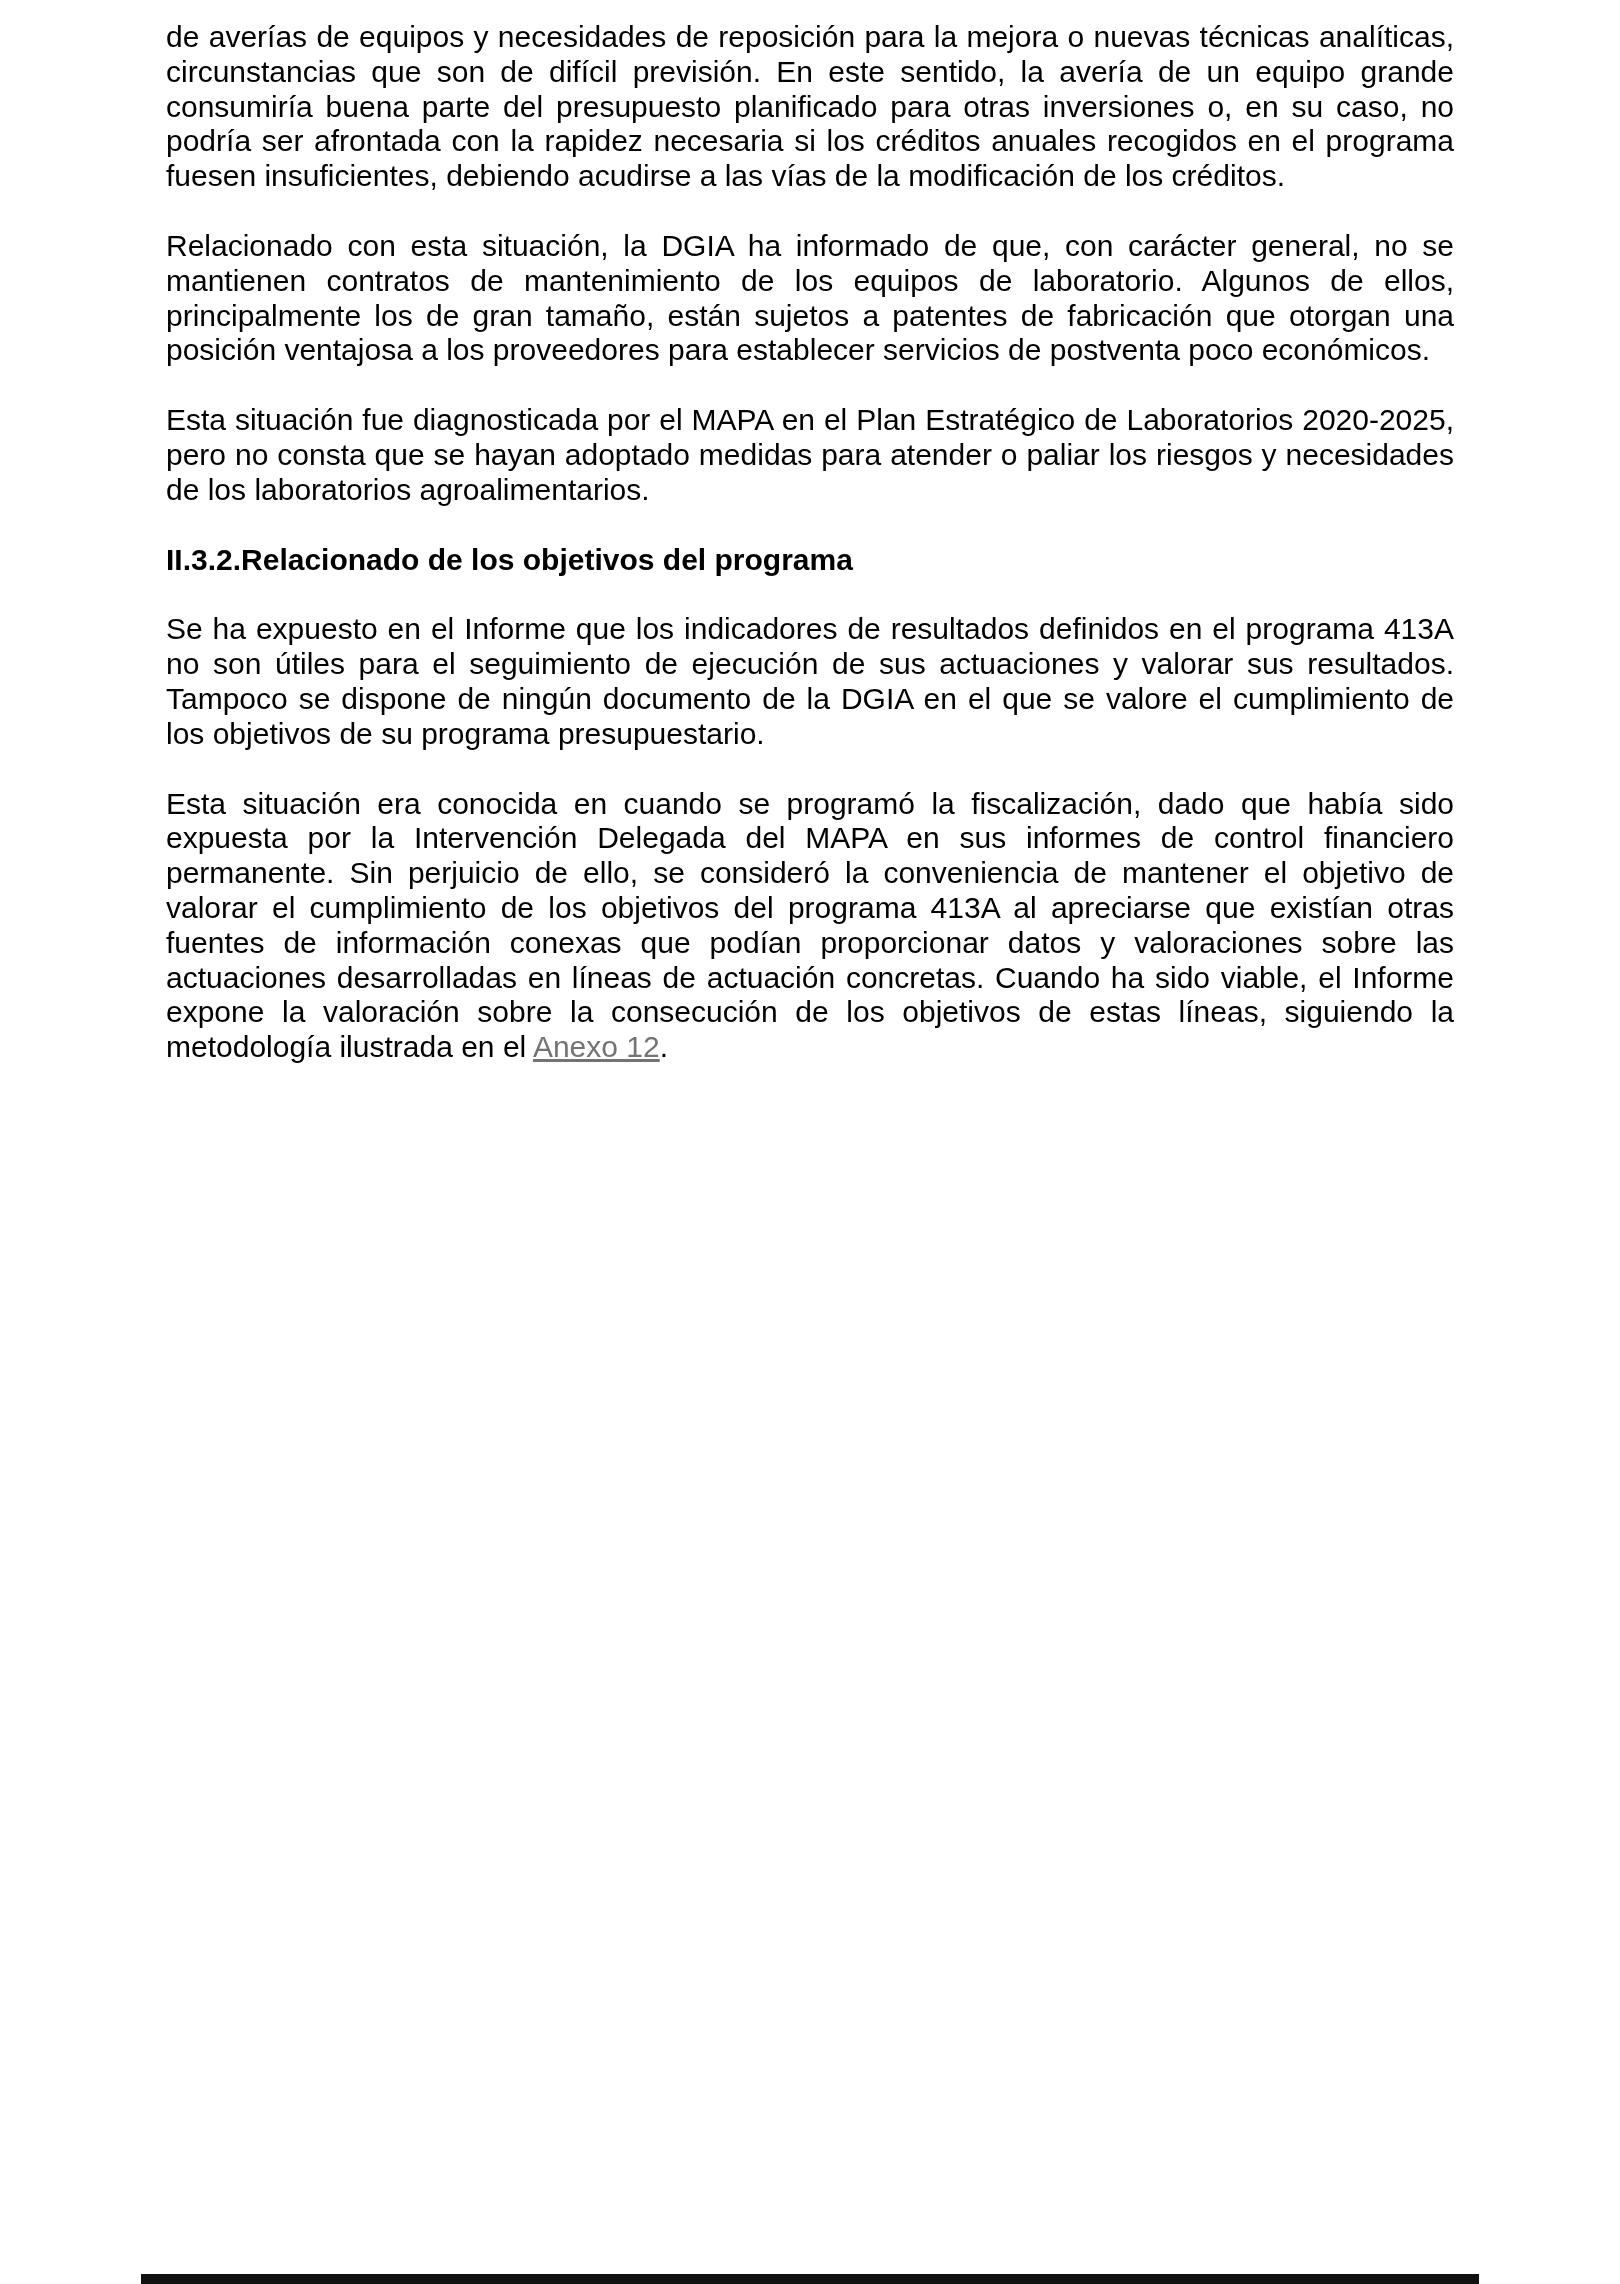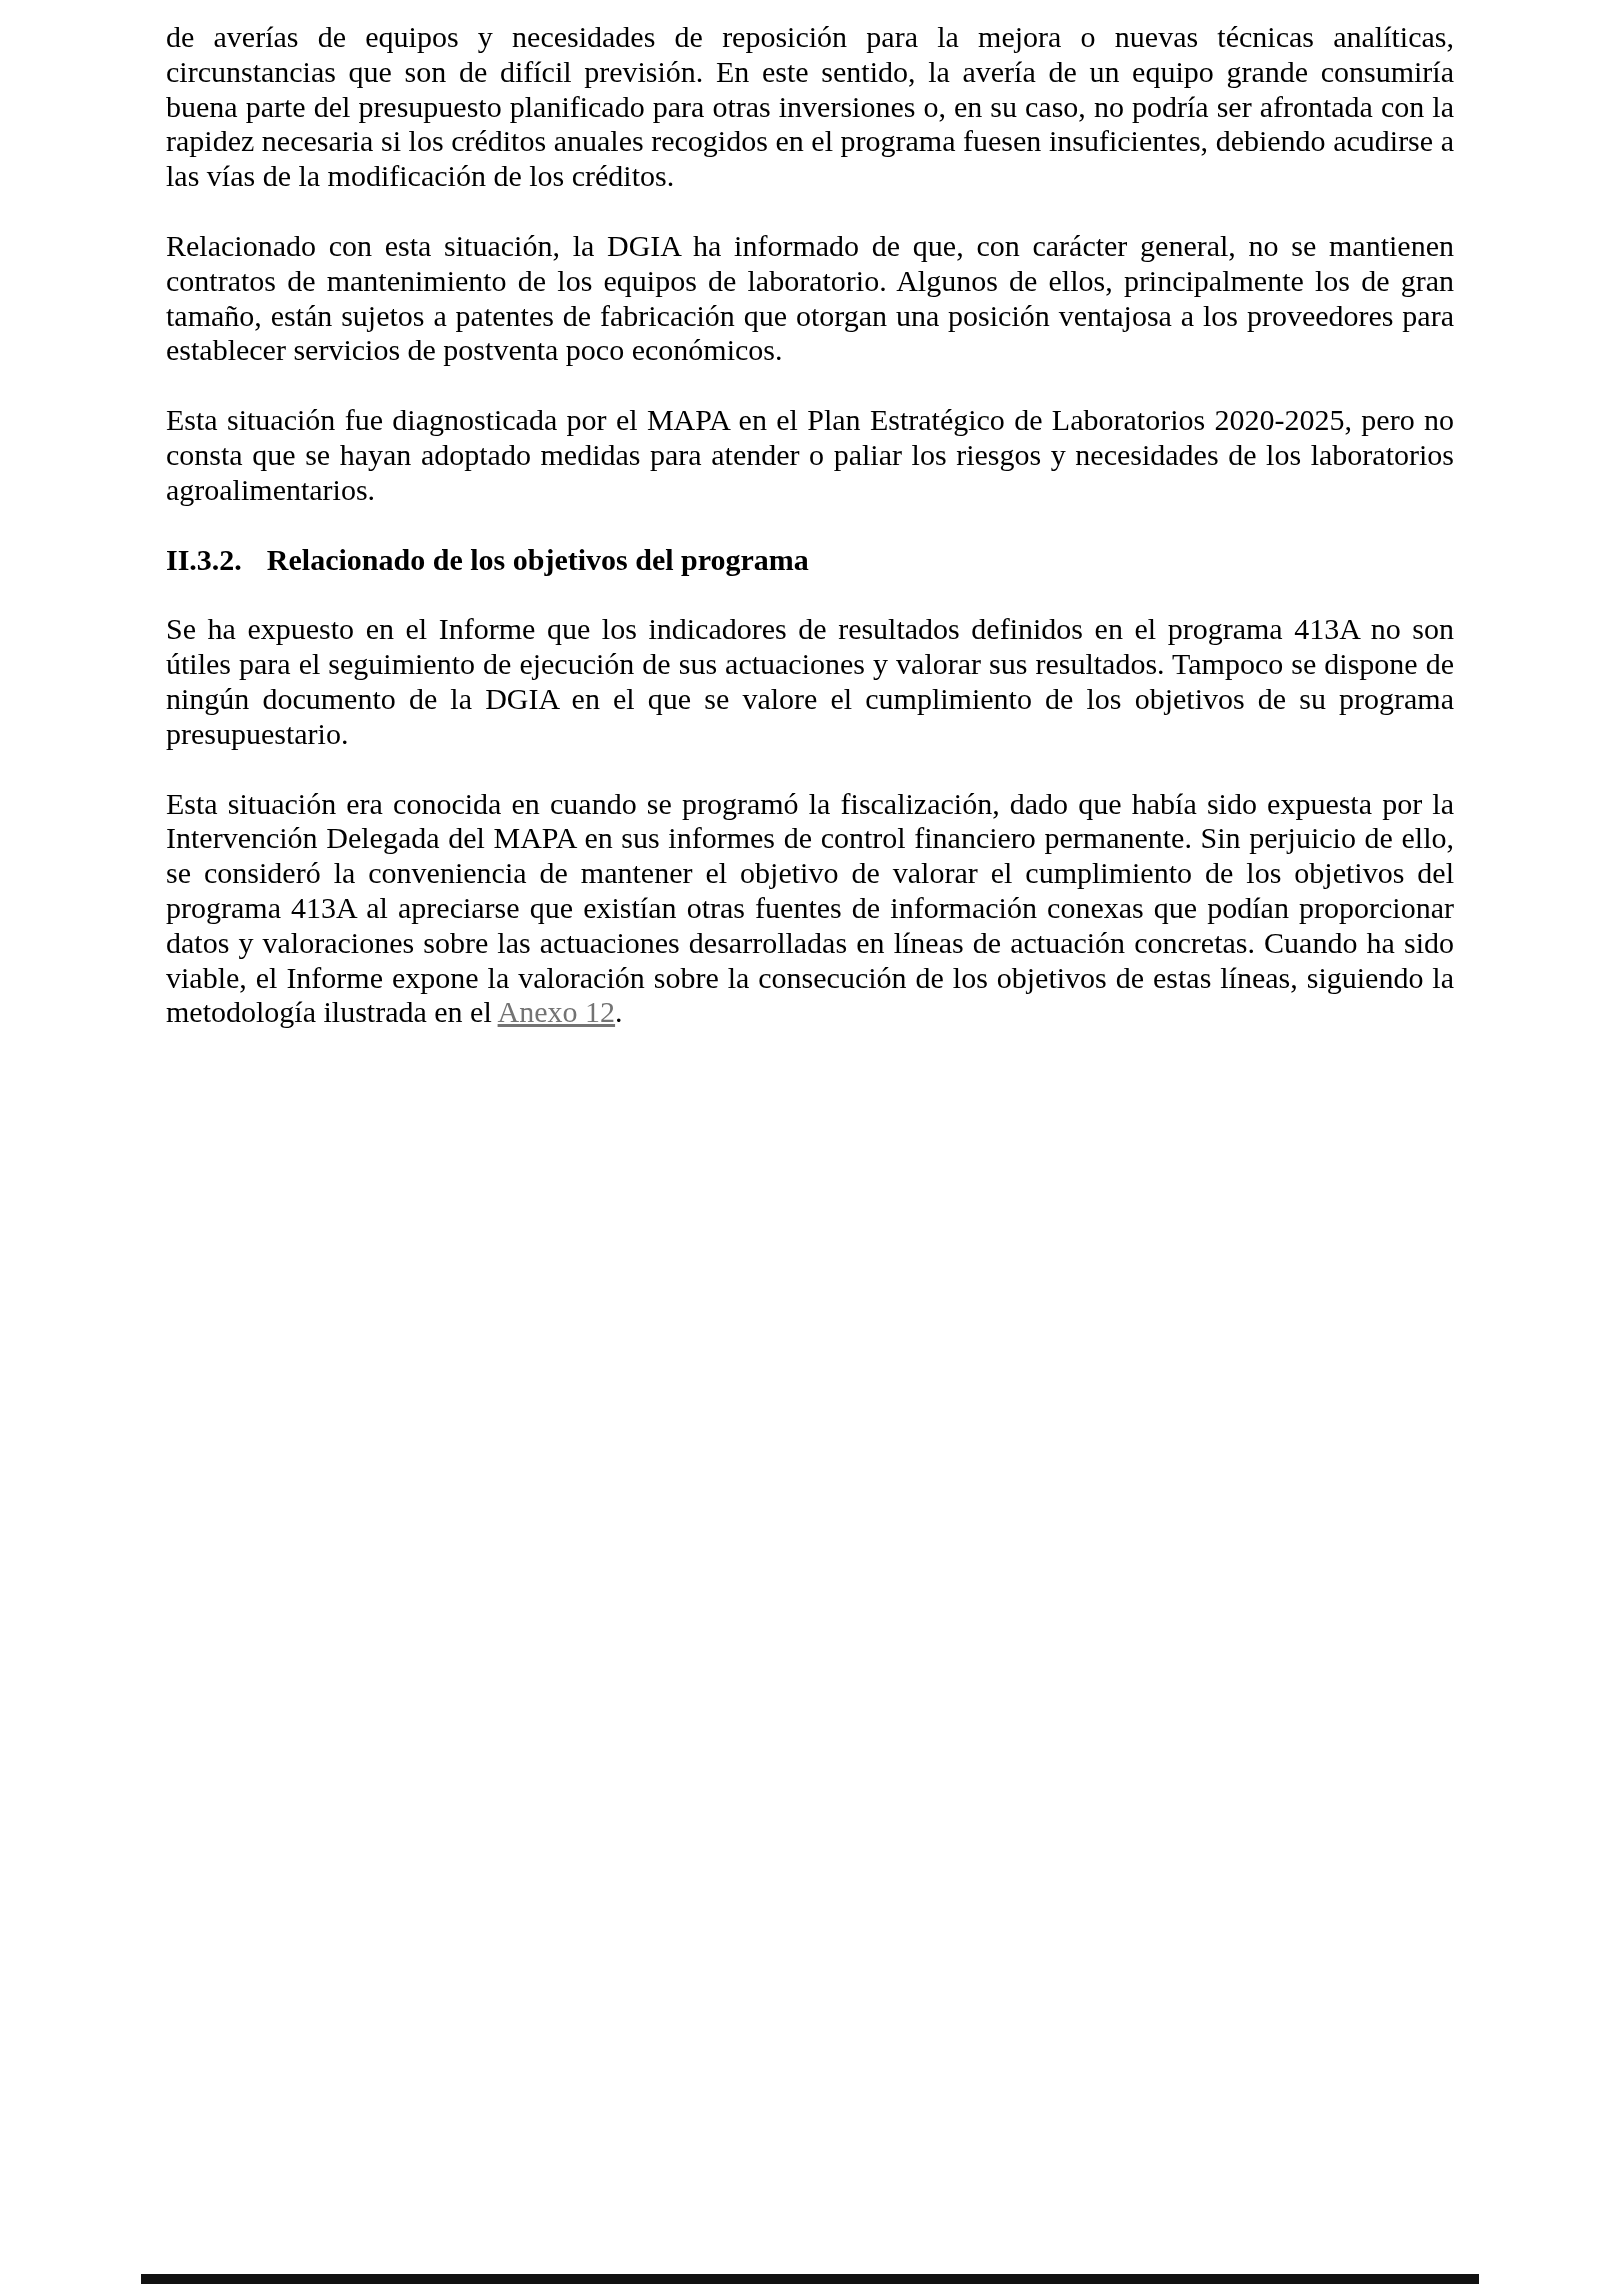--- a/index.html
+++ b/index.html
@@ -8,38 +8,37 @@
     background: #ffffff;
   }
   .page {
     position: relative;
     width: 1338px;
     height: 2284px;
     margin: 0 auto;
     background: #ffffff;
     box-sizing: border-box;
     padding: 20px 25px 12px 25px;
-    font-family: Liberation Serif, serif;
+    font-family: Liberation Sans, sans-serif;
     font-size: 30px;
     line-height: 1.16;
     color: #000000;
     overflow: hidden;
   }
   .para {
     margin: 0 0 35px 0;
     text-align: justify;
   }
   .heading {
     font-size: 30px;
     font-weight: bold;
     margin: 11.5px 0 35px 0;
     text-align: left;
   }
   .heading .h-num {
-    margin-right: 25px;
   }
   .anexo-link {
     color: #737373;
     text-decoration: underline;
     cursor: pointer;
   }
   .bottom-bar {
     position: absolute;
     left: 0;
     right: 0;

